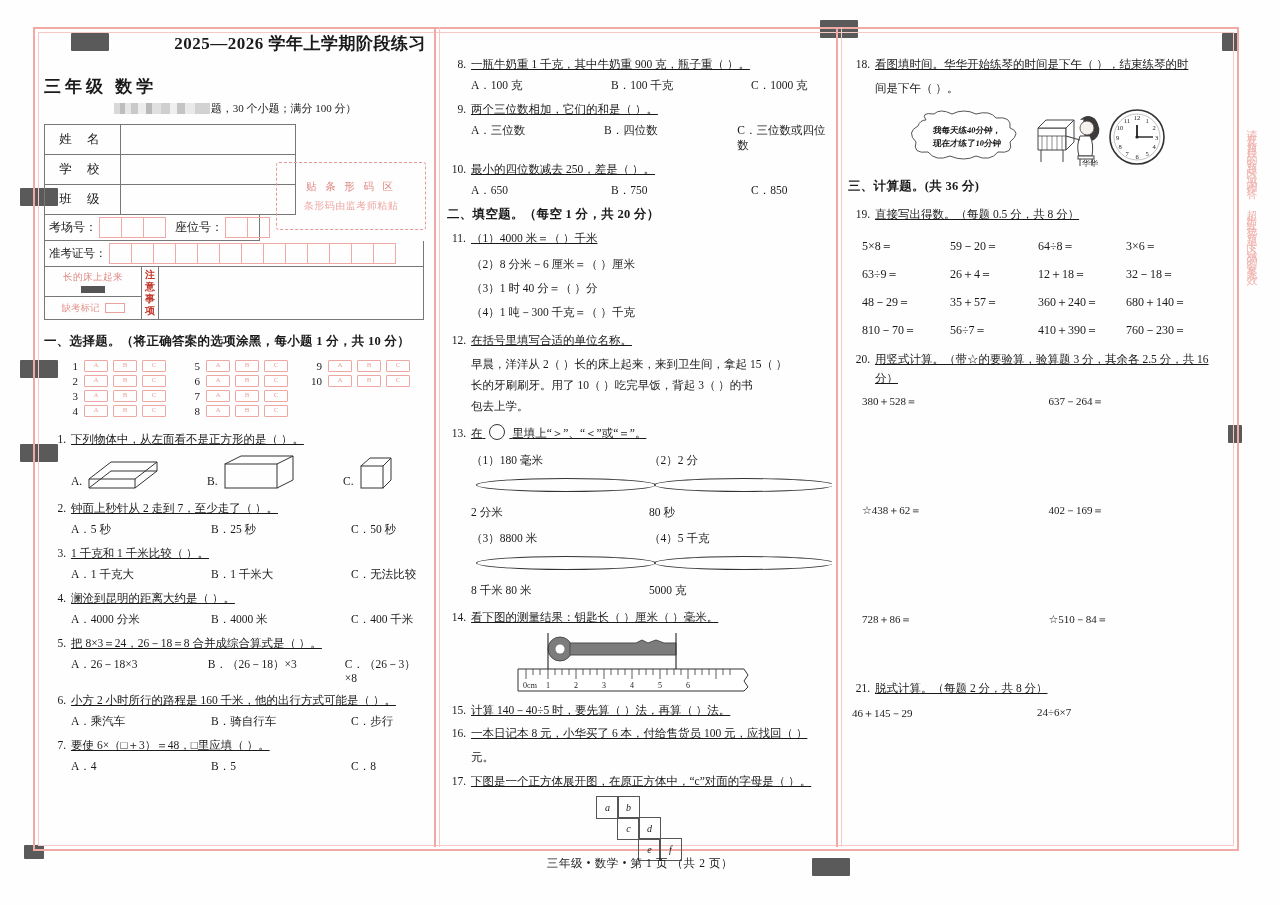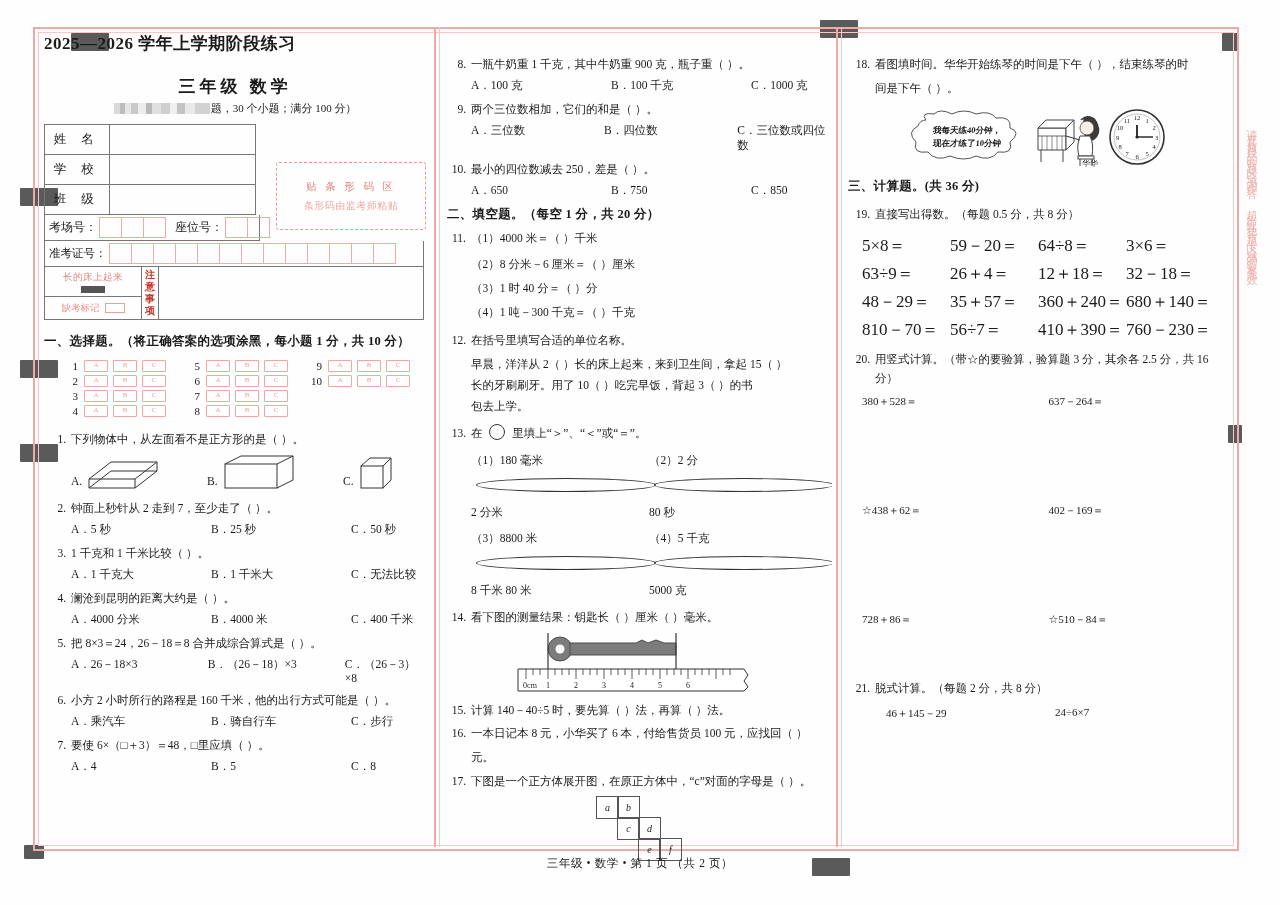--- a/index.html
+++ b/index.html
@@ -29,40 +29,40 @@
   .coldiv:after{content:"";position:absolute;top:0;bottom:0;left:3px;width:0;border-left:1px solid #f6c9c6;}
 
   
   .col{position:absolute;top:30px;bottom:14px;overflow:hidden;}
   .col1{left:44px;width:382px;}
   .col2{left:444px;width:388px;}
   .col3{left:848px;width:376px;}
 
   
   .title{
-    text-align:left;font-size:17px;font-weight:bold;letter-spacing:.5px;
+    text-align:right;font-size:17px;font-weight:bold;letter-spacing:.5px;
     margin:2px 0 2px 0;
   }
   .subtitle{
-    text-align:center;font-size:17px;font-weight:bold;letter-spacing:4px;
+    font-size:17px;font-weight:bold;letter-spacing:4px;
     margin:20px 0 3px 0;
   }
   .subline{
     text-align:center;font-size:11px;margin:0 0 8px 0;
     display:flex;align-items:center;justify-content:center;gap:0;
   }
   .redact{
     display:inline-block;height:11px;width:96px;
     background:linear-gradient(90deg,#d9d9d9 0 6%,#bdbdbd 6% 11%,#e6e6e6 11% 18%,#c9c9c9 18% 25%,#ededed 25% 33%,#b9b9b9 33% 40%,#e0e0e0 40% 49%,#cfcfcf 49% 58%,#efefef 58% 66%,#c4c4c4 66% 74%,#e9e9e9 74% 84%,#d2d2d2 84% 100%);
     filter:blur(.6px);margin-right:1px;vertical-align:-1px;
   }
 
   
   .infowrap{position:relative;margin-top:2px;}
-  table.info{border-collapse:collapse;width:212px;}
+  table.info{border-collapse:collapse;width:252px;}
   table.info td{border:1px solid #777;height:29px;font-size:12.5px;text-align:center;letter-spacing:6px;padding:0 2px;}
   table.info td.lab{width:62px;}
   table.info td.blank{width:150px;letter-spacing:0;}
 
   .barcode{
     position:absolute;left:232px;top:38px;width:148px;height:66px;
     border:1px dashed #e79a95;border-radius:3px;
     display:flex;flex-direction:column;align-items:center;justify-content:center;
     color:#e08b86;
   }
@@ -102,21 +102,21 @@
   .bnum{width:20px;text-align:right;font-size:11px;margin-right:6px;}
   .bopt{
     width:22px;height:10px;border:1px solid #eea8a3;border-radius:1px;
     margin-right:5px;display:flex;align-items:center;justify-content:center;
     font-size:7px;color:#eda59f;line-height:1;
   }
 
   
   .q{font-size:11.5px;line-height:19px;margin:0 0 4px 0;display:flex;}
   .qn{width:22px;flex:none;text-align:right;padding-right:5px;}
-  .qt{flex:1;}
+  .qt{flex:1;text-decoration:underline;}
   .opts{display:flex;margin:2px 0 7px 27px;font-size:11.5px;}
   .opts span{display:block;}
   .o1{width:140px;}
   .o2{width:140px;}
   .o3{width:auto;}
   .sub{font-size:11.5px;line-height:24px;margin-left:27px;}
   .sub2{display:flex;font-size:11.5px;line-height:26px;margin-left:27px;}
   .sub2 span{width:178px;}
   .cont{font-size:11.5px;line-height:21px;margin-left:27px;}
 
@@ -142,27 +142,27 @@
 
   
   .clockfig{display:flex;align-items:center;justify-content:center;gap:4px;margin:7px 0 10px 0;}
   .bubbletext{position:relative;width:122px;height:54px;display:flex;flex-direction:column;
       align-items:center;justify-content:center;}
   .bubbletext p{margin:0;font-size:8.5px;line-height:13px;font-weight:bold;
       font-family:"Liberation Serif",serif;z-index:2;transform:skewX(-6deg);}
 
   
   .arith{display:flex;flex-wrap:wrap;margin:8px 0 6px 14px;}
-  .arith span{width:88px;font-size:17px;line-height:28px;}
+  .arith span{width:88px;font-size:12px;line-height:28px;}
 
   .vert{display:flex;margin:6px 0 0 14px;gap:11px;}
   .vert span{width:180px;font-size:11px;}
   .vgap{height:88px;}
 
-  .tuoshi{display:flex;margin:8px 0 0 38px;}
+  .tuoshi{display:flex;margin:8px 0 0 4px;}
   .tuoshi span{width:185px;font-size:11px;}
 
   
   .vwarn{
     position:absolute;left:1242px;top:120px;width:20px;height:640px;
     writing-mode:vertical-rl;font-size:11px;color:#efb1ac;letter-spacing:5px;
     line-height:20px;
   }
 
   

